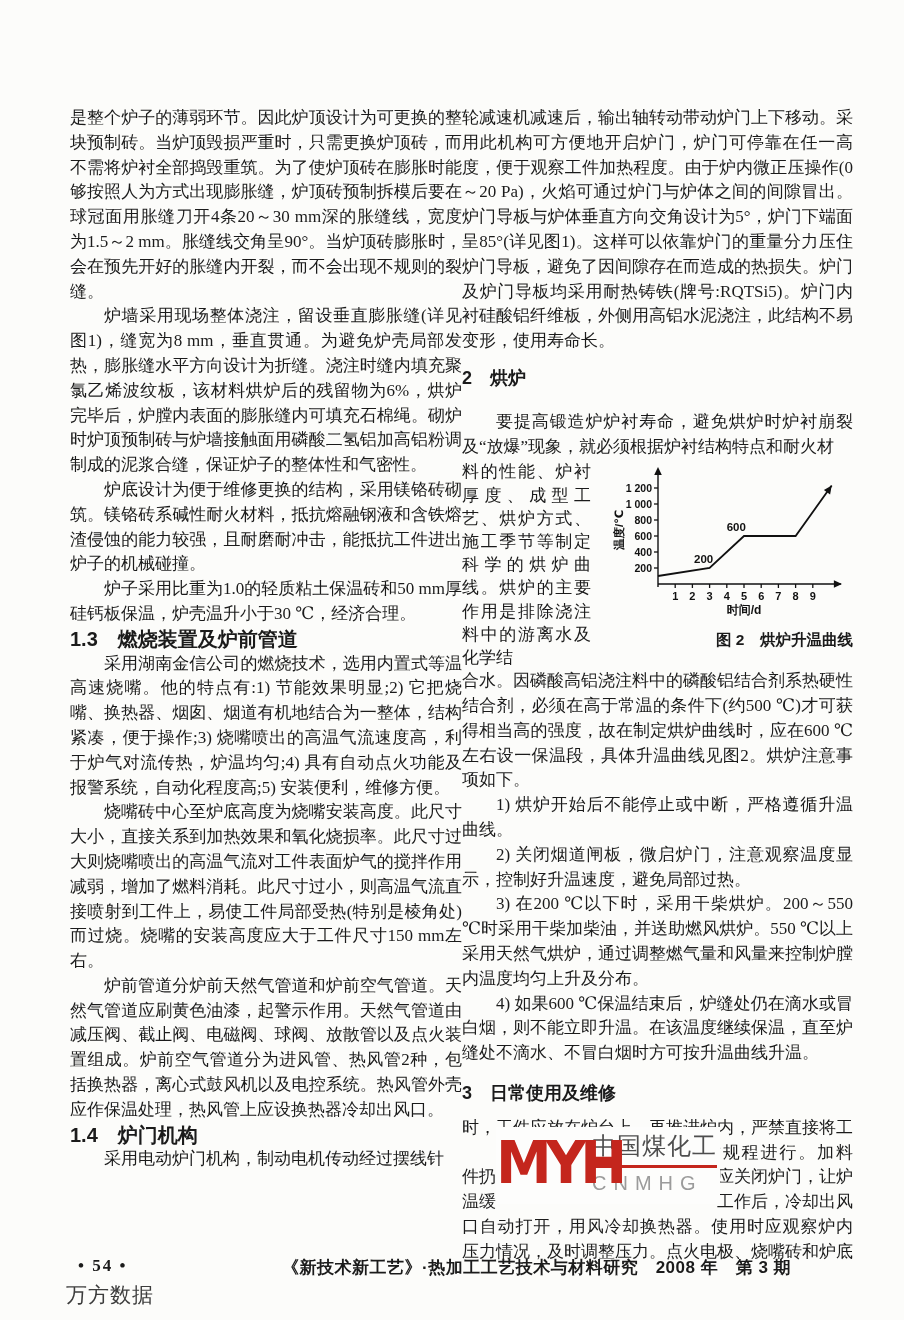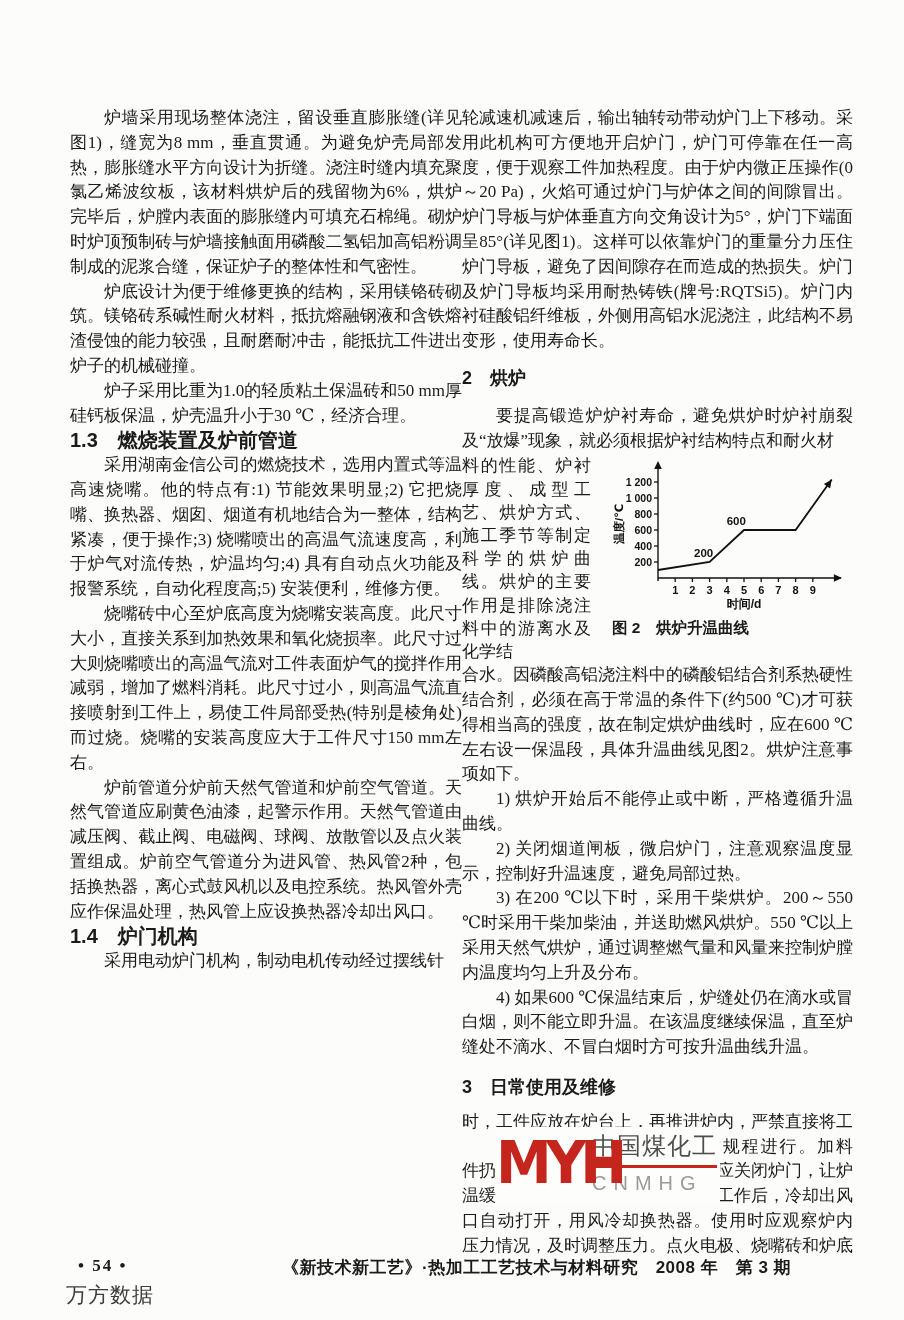--- a/index.html
+++ b/index.html
@@ -13,31 +13,31 @@
   .col-left{left:70px;}
   .col-right{left:462px; width:391px;}
   .col p{margin:0; text-indent:2em; text-align:justify;}
   .col p.noindent{text-indent:0;}
   .subhead{
     font-weight:bold; text-align:left; text-indent:0;
     font-family:"Liberation Sans","DejaVu Sans",sans-serif;
     font-size:20px;
   }
   .sechead{
-    font-weight:bold; font-size:18px; margin:12px 0 13px 0;
+    font-weight:bold; font-size:18px; margin:12px 0 19px 0;
     font-family:"Liberation Sans","DejaVu Sans",sans-serif;
   }
   .sechead.h3{margin:15px 0 10px 0;}
   
   .wrap-row{display:flex; gap:21px; align-items:flex-start; margin-top:1px;}
   .narrow{width:141px; line-height:23.2px; text-align:justify; font-size:17px;}
   .figure{width:241px;}
   .figure svg{display:block;}
   .figcaption{
-    text-align:left; font-weight:bold; font-size:15.5px; margin-top:6px;
+    text-align:right; font-weight:bold; font-size:15.5px; margin-top:12px;
     font-family:"Liberation Sans","DejaVu Sans",sans-serif;
   }
   
   .jline{text-align:justify; text-align-last:justify; height:24.8px; overflow:hidden;}
   .jline.ind{text-indent:2em;}
   .fragline{display:flex; justify-content:space-between; height:24.8px;}
   
   .wm{
     position:absolute; left:496px; top:1127px; width:224px; height:77px;
     background:#fdfdfc; display:flex; z-index:5; align-items:flex-start;
@@ -68,20 +68,21 @@
     position:absolute; left:66px; top:1281px; font-size:21px; color:#3c3c3c;
     font-family:"Liberation Sans","DejaVu Sans",sans-serif; letter-spacing:1px;
   }
 </style>
 </head>
 <body>
 
 <div class="page">
 
   <div class="col col-left">
+    <p class="noindent">是整个炉子的薄弱环节。因此炉顶设计为可更换的整块预制砖。当炉顶毁损严重时，只需更换炉顶砖，而不需将炉衬全部捣毁重筑。为了使炉顶砖在膨胀时能够按照人为方式出现膨胀缝，炉顶砖预制拆模后要在球冠面用胀缝刀开4条20～30 mm深的胀缝线，宽度为1.5～2 mm。胀缝线交角呈90°。当炉顶砖膨胀时，会在预先开好的胀缝内开裂，而不会出现不规则的裂缝。</p>
     <p>炉墙采用现场整体浇注，留设垂直膨胀缝(详见图1)，缝宽为8 mm，垂直贯通。为避免炉壳局部发热，膨胀缝水平方向设计为折缝。浇注时缝内填充聚氯乙烯波纹板，该材料烘炉后的残留物为6%，烘炉完毕后，炉膛内表面的膨胀缝内可填充石棉绳。砌炉时炉顶预制砖与炉墙接触面用磷酸二氢铝加高铝粉调制成的泥浆合缝，保证炉子的整体性和气密性。</p>
     <p>炉底设计为便于维修更换的结构，采用镁铬砖砌筑。镁铬砖系碱性耐火材料，抵抗熔融钢液和含铁熔渣侵蚀的能力较强，且耐磨耐冲击，能抵抗工件进出炉子的机械碰撞。</p>
     <p>炉子采用比重为1.0的轻质粘土保温砖和50 mm厚硅钙板保温，炉壳温升小于30 ℃，经济合理。</p>
     <div class="subhead">1.3　燃烧装置及炉前管道</div>
     <p>采用湖南金信公司的燃烧技术，选用内置式等温高速烧嘴。他的特点有:1) 节能效果明显;2) 它把烧嘴、换热器、烟囱、烟道有机地结合为一整体，结构紧凑，便于操作;3) 烧嘴喷出的高温气流速度高，利于炉气对流传热，炉温均匀;4) 具有自动点火功能及报警系统，自动化程度高;5) 安装便利，维修方便。</p>
     <p>烧嘴砖中心至炉底高度为烧嘴安装高度。此尺寸大小，直接关系到加热效果和氧化烧损率。此尺寸过大则烧嘴喷出的高温气流对工件表面炉气的搅拌作用减弱，增加了燃料消耗。此尺寸过小，则高温气流直接喷射到工件上，易使工件局部受热(特别是棱角处)而过烧。烧嘴的安装高度应大于工件尺寸150 mm左右。</p>
     <p>炉前管道分炉前天然气管道和炉前空气管道。天然气管道应刷黄色油漆，起警示作用。天然气管道由减压阀、截止阀、电磁阀、球阀、放散管以及点火装置组成。炉前空气管道分为进风管、热风管2种，包括换热器，离心式鼓风机以及电控系统。热风管外壳应作保温处理，热风管上应设换热器冷却出风口。</p>
     <div class="subhead">1.4　炉门机构</div>
     <p>采用电动炉门机构，制动电机传动经过摆线针</p>
   </div>

